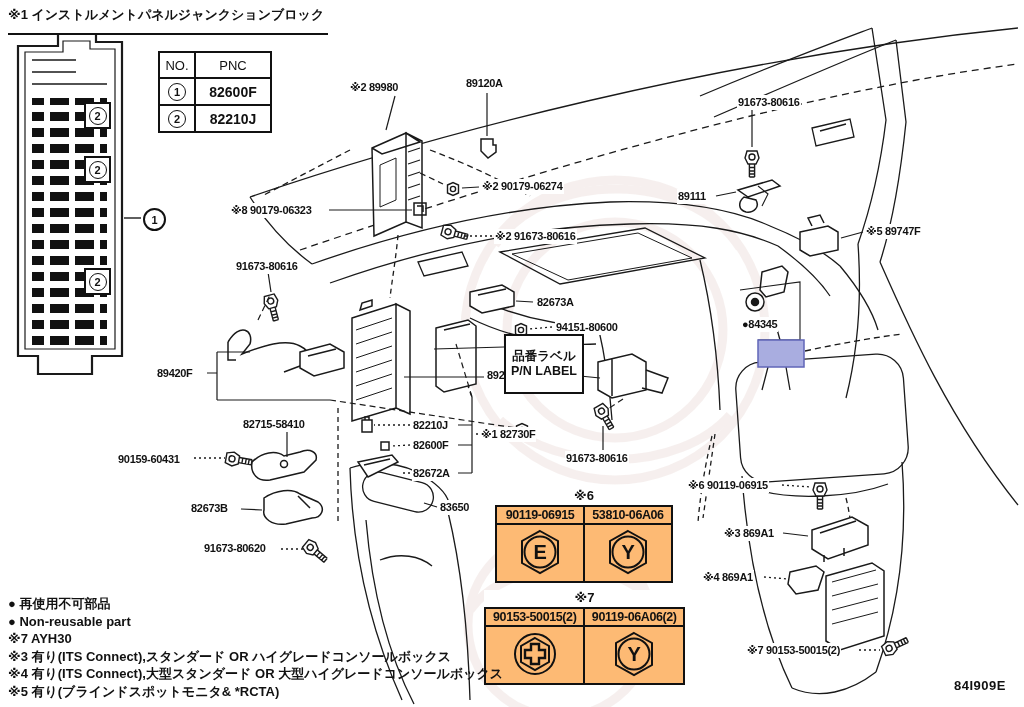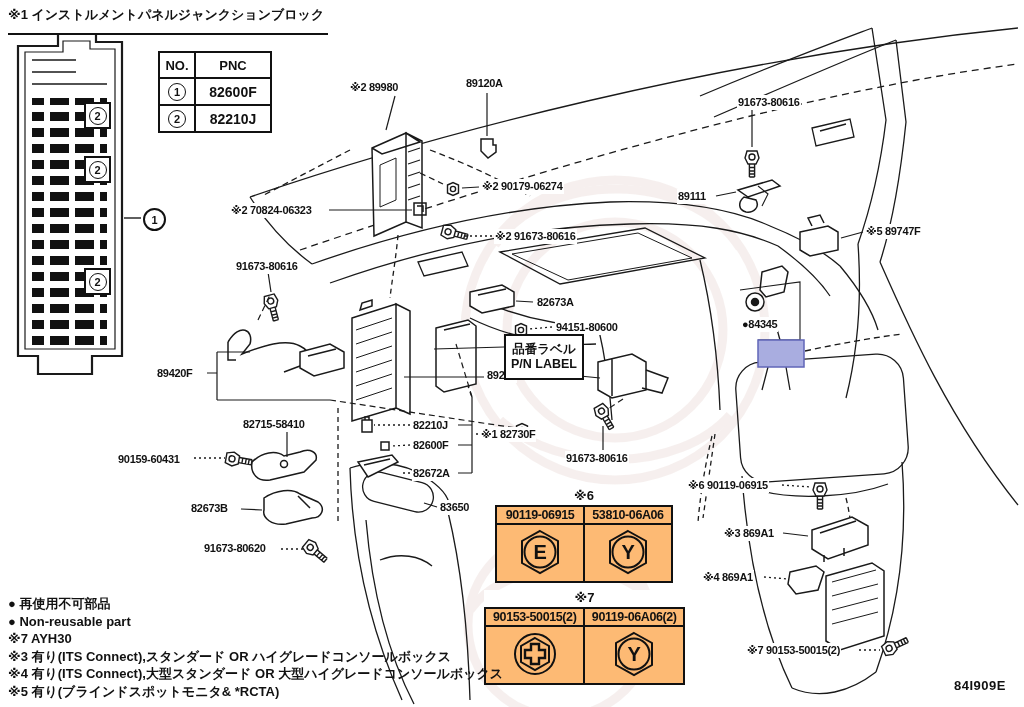--- a/index.html
+++ b/index.html
@@ -7,34 +7,34 @@
          font-family:"Liberation Sans","DejaVu Sans",sans-serif;color:#111;}
   svg.art{position:absolute;left:0;top:0;}
   .plabel{position:absolute;font-weight:bold;font-size:11px;letter-spacing:-0.3px;
           white-space:nowrap;background:#fff;padding:0 1px;line-height:15px;z-index:5;}
   .ptitle{position:absolute;left:8px;top:6px;font-weight:bold;font-size:13px;
           border-bottom:2px solid #111;padding:0 4px 9px 0;z-index:6;}
   .code{position:absolute;font-weight:bold;font-size:13px;letter-spacing:0.5px;z-index:5;}
   
   .pnc-table{position:absolute;left:158px;top:51px;border-collapse:collapse;z-index:6;background:#fff;}
   .pnc-table th,.pnc-table td{border:2px solid #111;font-size:13px;text-align:center;padding:0;}
-  .pnc-table th{width:34px;height:24px;font-weight:bold;border-radius:13px;}
+  .pnc-table th{width:34px;height:24px;font-weight:normal;border-radius:13px;}
   .pnc-table th.pnc-col{width:74px;}
   .pnc-table td{height:25px;font-weight:bold;font-size:14px;}
   .circ-num{display:inline-block;width:16px;height:16px;border:1.6px solid #111;border-radius:50%;
             font-size:11px;font-weight:bold;line-height:16px;text-align:center;vertical-align:middle;background:#fff;}
   
   .marker2{position:absolute;width:23px;height:23px;border:2px solid #111;background:#fff;
            display:flex;align-items:center;justify-content:center;z-index:6;}
   .marker1{position:absolute;left:143px;top:208px;width:19px;height:19px;border:2px solid #111;
            border-radius:50%;background:#fff;font-size:11px;font-weight:bold;display:flex;
            align-items:center;justify-content:center;z-index:6;}
   
   .pn-box{position:absolute;left:504px;top:334px;border:2px solid #111;background:#fff;
-          padding:6px 5px;text-align:center;font-weight:bold;font-size:12.5px;line-height:15px;z-index:6;}
+          padding:13px 5px;text-align:center;font-weight:bold;font-size:12.5px;line-height:15px;z-index:6;}
   
   .fast-wrap{position:absolute;z-index:6;background:#fff;}
   .fast-cap{text-align:center;font-weight:bold;font-size:13px;margin-bottom:2px;}
   .fast-table{border-collapse:collapse;background:#fdba74;}
   .fast-table td{border:2px solid #111;text-align:center;font-weight:bold;font-size:12.5px;
                  letter-spacing:-0.4px;padding:1px 3px;}
   .fast-table td.icon-cell{height:54px;}
   
   .legend{position:absolute;left:8px;top:595px;z-index:6;font-weight:bold;font-size:13px;line-height:17.5px;white-space:nowrap;}
   .t6{left:495px;top:488px;width:178px;}
@@ -271,21 +271,21 @@
       <span class="circ-num">2</span>
     </div>
   <div class="marker1">1</div>
 
   <div class="plabel" style="left:349px;top:80px">※2 89980</div>
   <div class="plabel" style="left:465px;top:76px">89120A</div>
   <div class="plabel" style="left:737px;top:95px">91673-80616</div>
   <div class="plabel" style="left:481px;top:179px">※2 90179-06274</div>
   <div class="plabel" style="left:677px;top:189px">89111</div>
   <div class="plabel" style="left:865px;top:224px">※5 89747F</div>
-  <div class="plabel" style="left:230px;top:203px">※2 70824-06323</div>
+  <div class="plabel" style="left:230px;top:203px">※8 90179-06323</div>
   <div class="plabel" style="left:494px;top:229px">※2 91673-80616</div>
   <div class="plabel" style="left:235px;top:259px">91673-80616</div>
   <div class="plabel" style="left:536px;top:295px">82673A</div>
   <div class="plabel" style="left:555px;top:320px">94151-80600</div>
   <div class="plabel" style="left:486px;top:368px">89221</div>
   <div class="plabel" style="left:536px;top:368px">85940</div>
   <div class="plabel" style="left:741px;top:317px">●84345</div>
   <div class="plabel" style="left:156px;top:366px">89420F</div>
   <div class="plabel" style="left:412px;top:418px">82210J</div>
   <div class="plabel" style="left:412px;top:438px">82600F</div>

